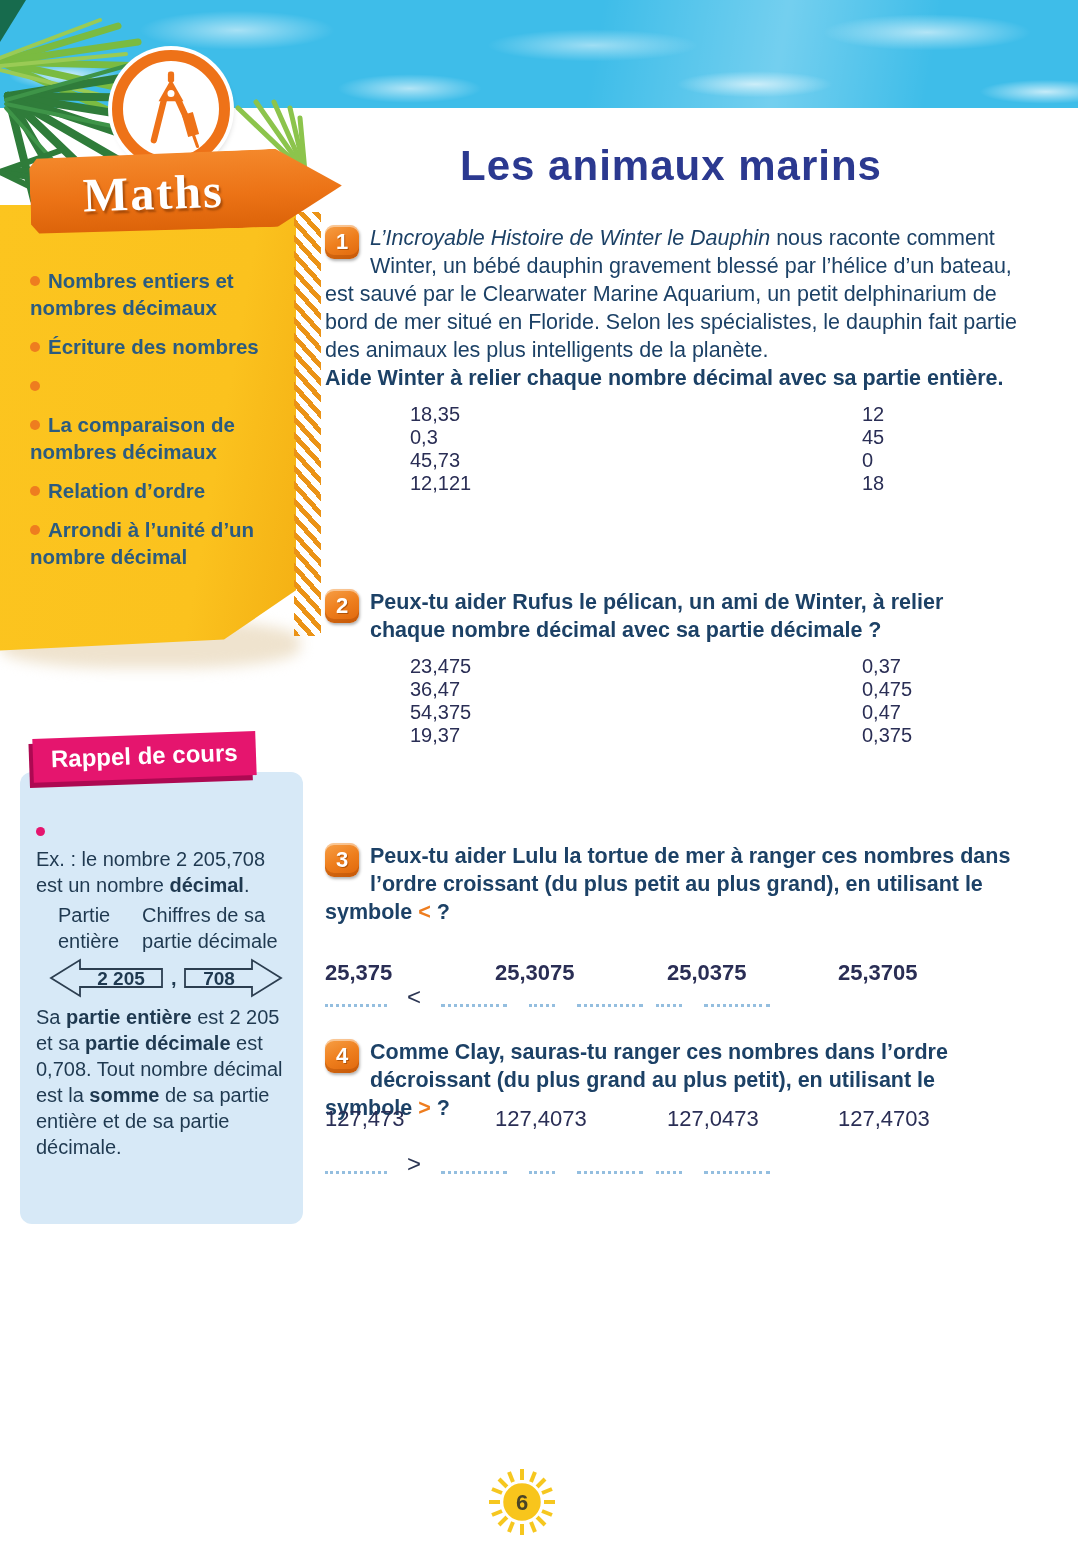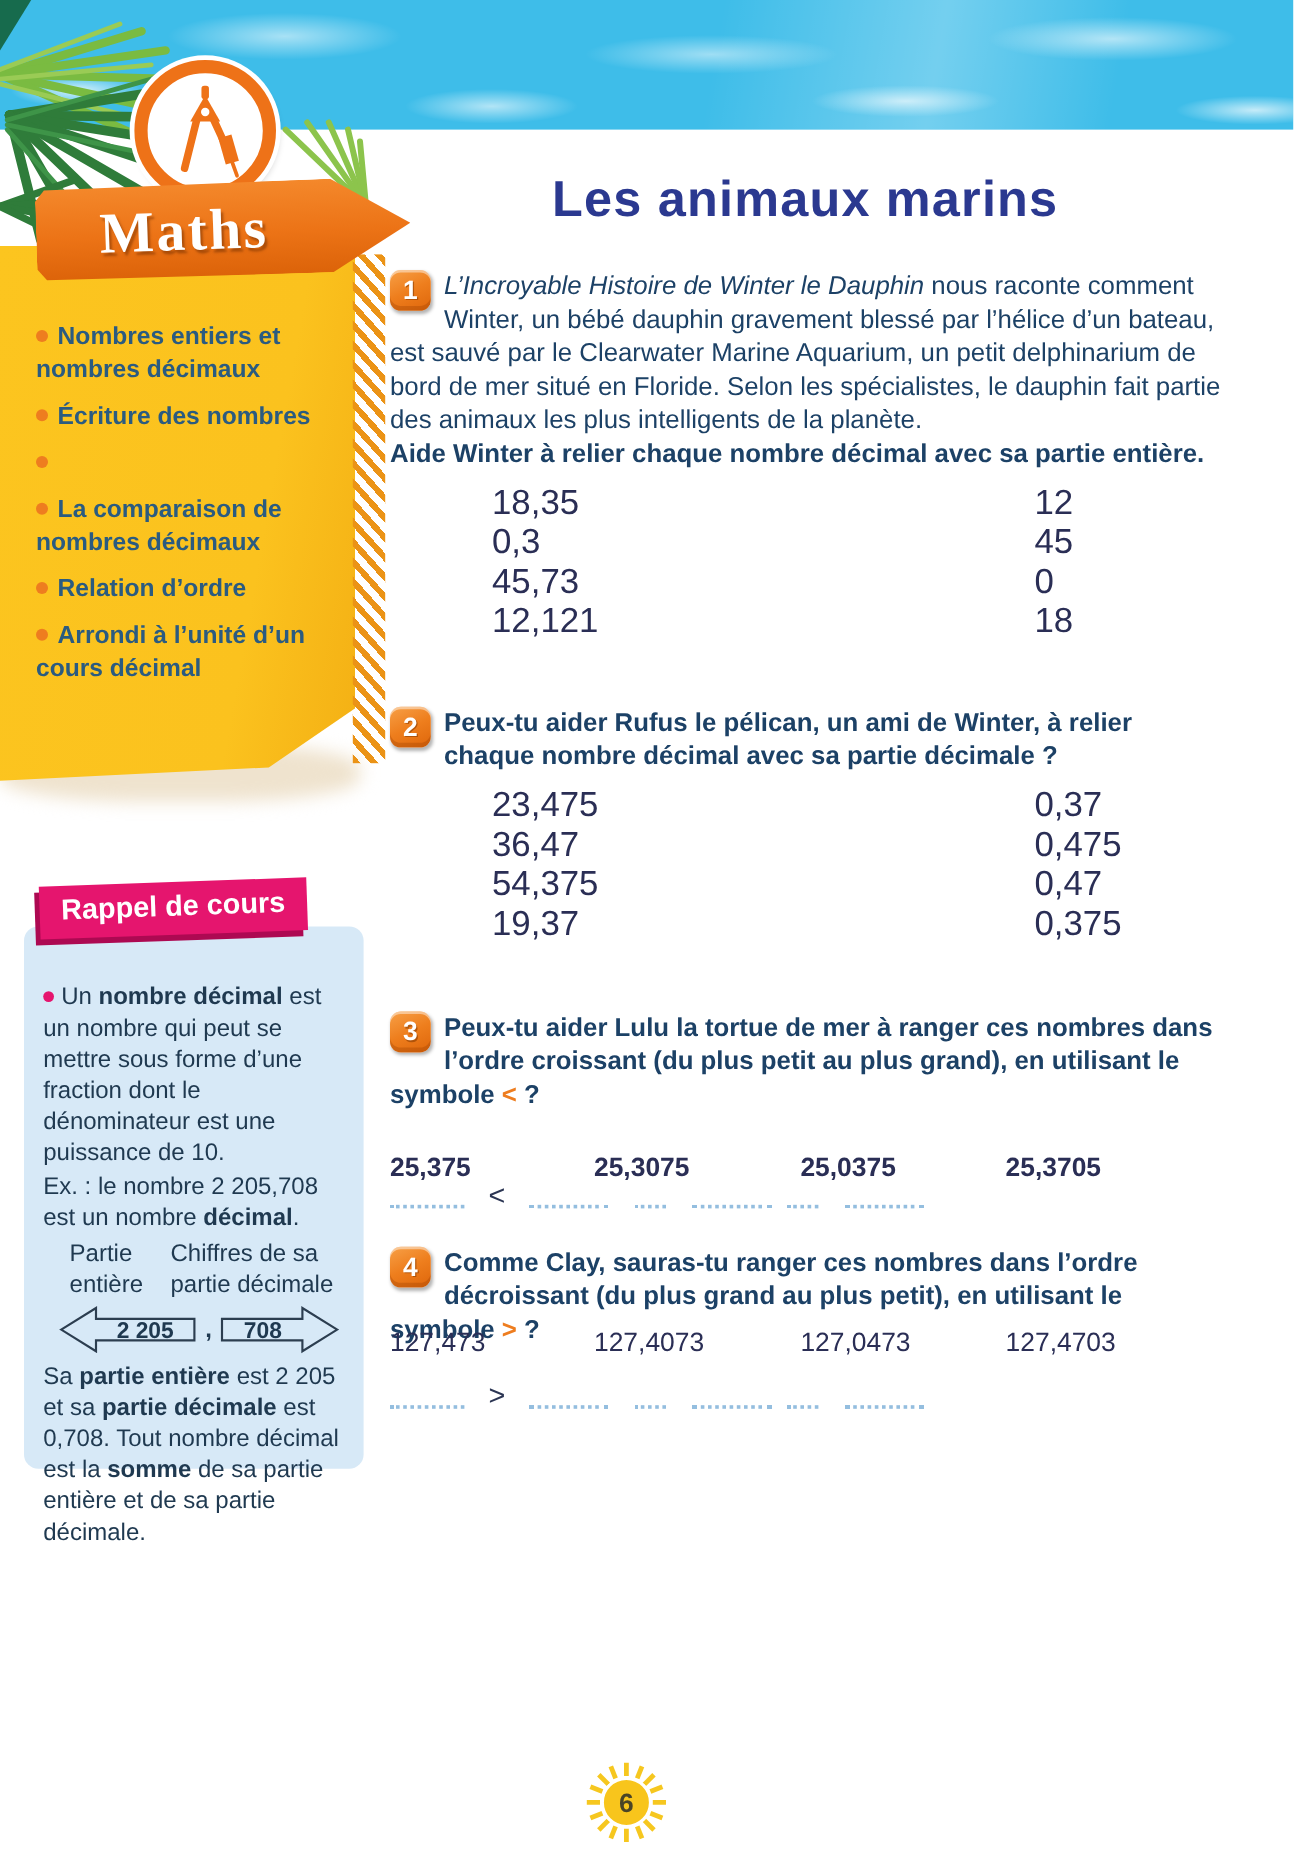--- a/index.html
+++ b/index.html
@@ -116,21 +116,21 @@
     text-shadow:1px 1px 0 rgba(140,60,0,.6);
   }
   .ex .bold  { font-weight:bold; }
   .ex em     { }
   .sym-orange { color:#EE7D1F; font-weight:bold; }
 
   
   .match { position:absolute; left:325px; width:692px; display:grid;
            grid-template-columns:85px 80px 18px 336px 18px 1fr; }
   .match > div { height:42px; display:flex; align-items:center; }
-  .mnum { font-size:29px; color:#2A2E55; }
+  .mnum { font-size:20px; color:#2A2E55; }
   .cdot { width:9px; height:9px; border-radius:50%; background:#EE7D1F; }
   .dotcell { justify-content:center; }
 
   
   .numrow { position:absolute; left:325px; width:692px; display:grid;
             grid-template-columns:170px 172px 171px 1fr; }
   .numrow span { font-size:22px; color:#2A2E55; }
 
   
   .answer { position:absolute; left:325px; width:692px; height:24px;
@@ -223,21 +223,21 @@
   <div class="topic-panel-shadow"></div>
   <div class="topic-panel"></div>
   <div class="topic-hatch"></div>
   <ul class="topics">
 
   <li><span class="tdot"></span><span>Nombres entiers et nombres décimaux</span></li>
       <li><span class="tdot"></span><span>Écriture des nombres</span></li>
       <li><span class="tdot"></span></li>
       <li><span class="tdot"></span><span>La comparaison de nombres décimaux</span></li>
       <li><span class="tdot"></span><span>Relation d’ordre</span></li>
-      <li><span class="tdot"></span><span>Arrondi à l’unité d’un cours décimal</span></li>
+      <li><span class="tdot"></span><span>Arrondi à l’unité d’un nombre décimal</span></li>
     </ul>
 
   <div class="ex" style="top:224px;">
     <p>
       <span class="badge">1</span><em>L’Incroyable Histoire de Winter le Dauphin</em><span> nous raconte comment Winter, un bébé dauphin gravement blessé par l’hélice d’un bateau, est sauvé par le Clearwater Marine Aquarium, un petit delphinarium de bord de mer situé en Floride. Selon les spécialistes, le dauphin fait partie des animaux les plus intelligents de la planète.</span>
     </p>
     <p class="bold">Aide Winter à relier chaque nombre décimal avec sa partie entière.</p>
   </div>
 
   <div class="match" style="top:403px;">
@@ -356,21 +356,21 @@
     <span class="dots d-a"></span>
     <span class="asym">&gt;</span>
     <span class="dots d-b"></span>
     <span class="dots d-c gap-l"></span>
     <span class="dots d-b gap-l"></span>
     <span class="dots d-c gap-m"></span>
     <span class="dots d-b gap-l"></span>
   </div>
 
   <div class="recall-box">
-    <p><span class="pdot"></span><span><span>Un </span><strong>nombre décimal</strong><span> est un nombre qui peut se mettre sous forme d’une fraction dont le dénominateur est une puissance de 10.</span></span></p>
+    <p><span class="pdot"></span></p>
     <p><span>Ex. : le nombre 2 205,708 est un nombre </span><strong>décimal</strong><span>.</span></p>
     <div class="diagram-labels">
       <span class="lab-left">Partie entière</span>
       <span class="lab-right">Chiffres de sa partie décimale</span>
     </div>
     <div class="diagram-arrows">
       <svg width="118" height="42" viewBox="0 0 118 42">
         <polygon points="3,21 32,3 32,12 114,12 114,30 32,30 32,39" fill="none" stroke="#2C3E50" stroke-width="1.8"></polygon>
         <text x="73" y="28" text-anchor="middle" font-size="19" font-weight="bold" fill="#1F3950">2 205</text>
       </svg>

